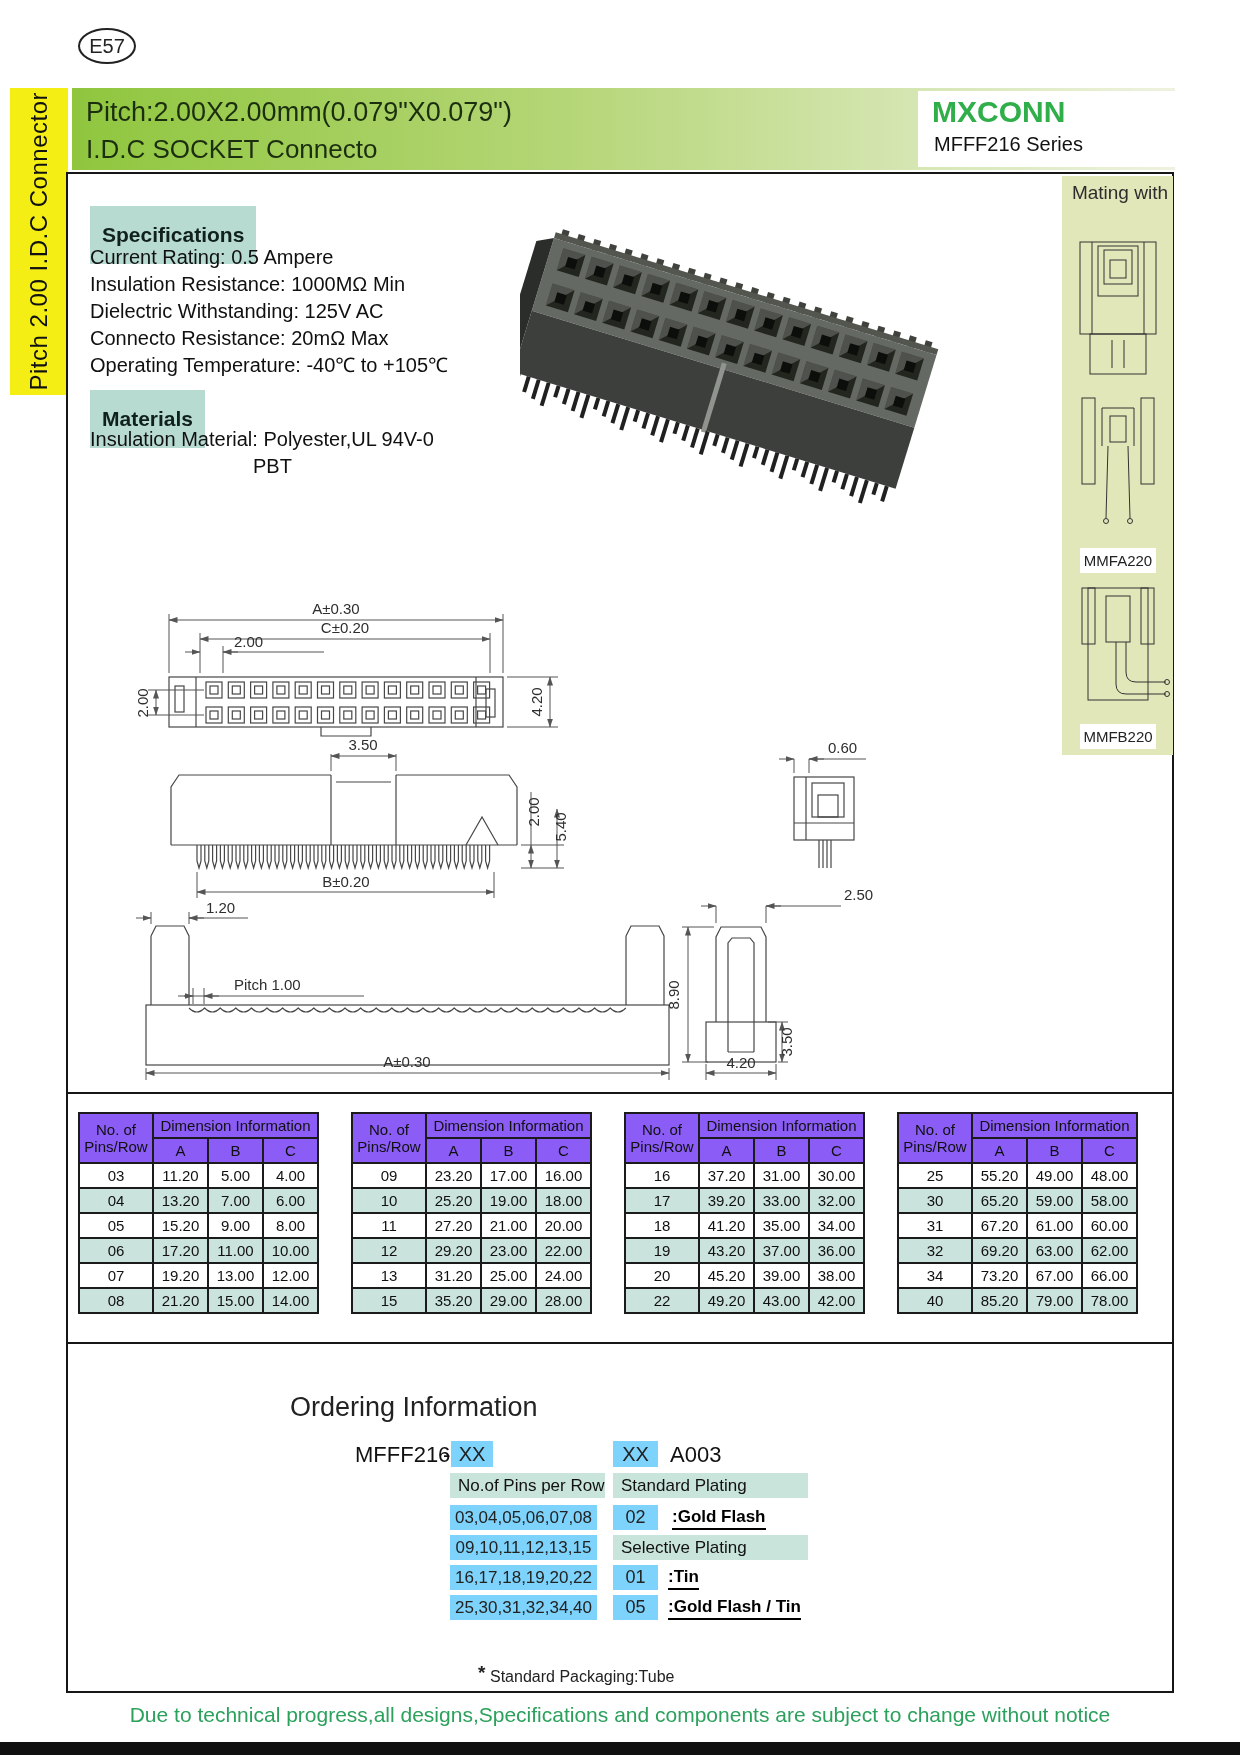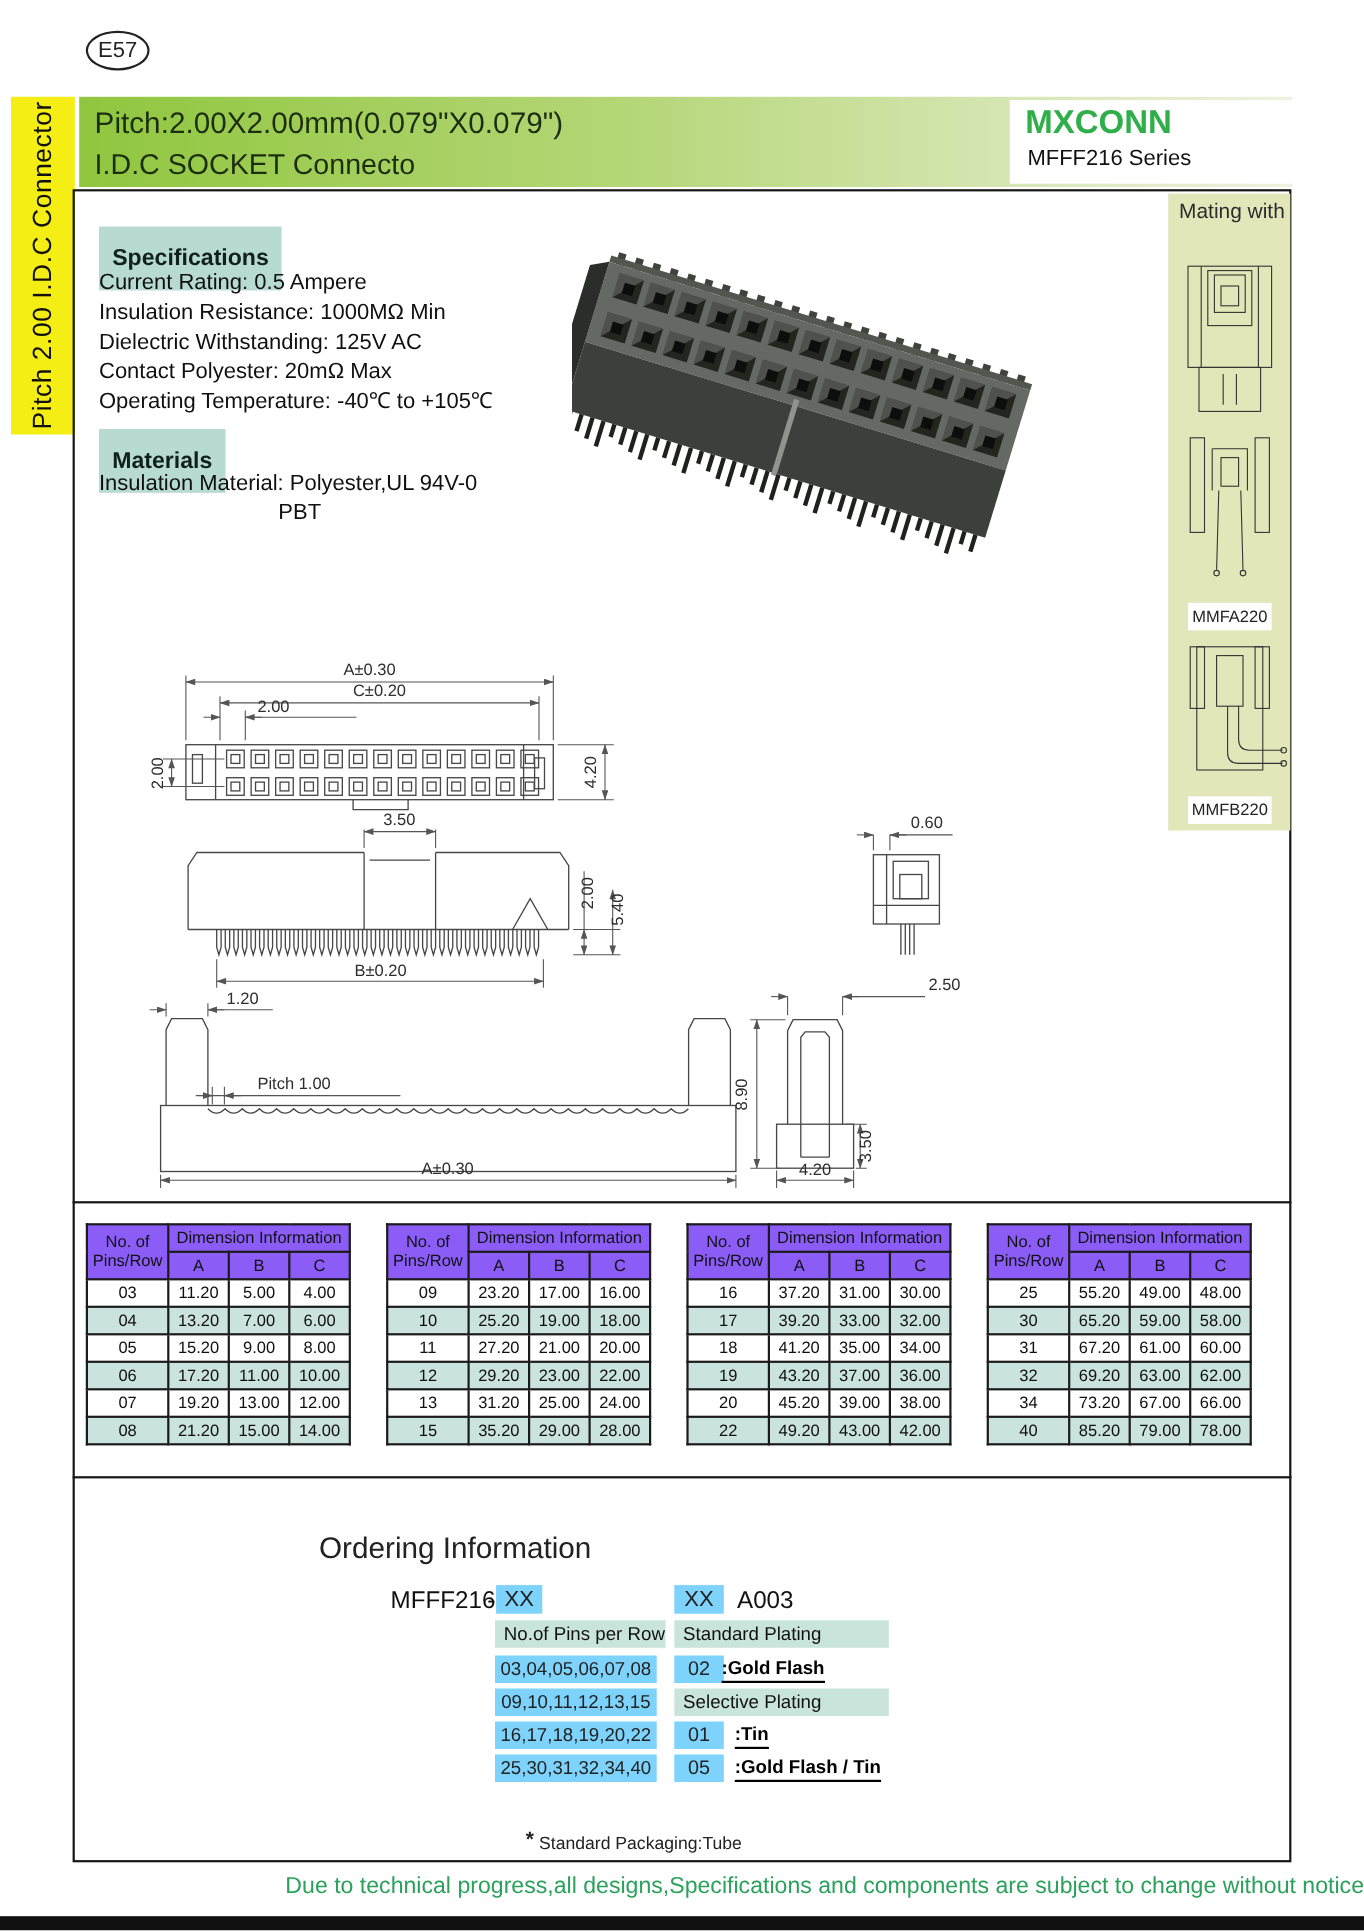--- a/index.html
+++ b/index.html
@@ -40,21 +40,21 @@
   
   .ord-title{left:290px;top:1392px;width:610px;text-align:left;font-size:27px;color:#222;}
   .ord-model{font-size:22px;color:#111;}
   .graybox{background:#7dd3fc;display:flex;align-items:center;justify-content:center;color:#222;}
   .tealbox{background:#c9e4db;display:flex;align-items:center;padding-left:8px;font-size:17px;color:#111;}
   .pinbox{left:450px;width:147px;height:25px;font-size:17px;}
   .codebox{left:613px;width:45px;height:25px;font-size:18px;}
   .plating-label{font-size:17px;font-weight:700;color:#000;border-bottom:2px solid #000;display:inline-block;line-height:22px;}
   .note{font-size:16px;color:#222;}
   
-  .footer{left:0;top:1703px;width:1240px;text-align:right;font-size:21px;font-weight:500;color:#2ba15c;}
+  .footer{left:0;top:1703px;width:1240px;text-align:center;font-size:21px;font-weight:500;color:#2ba15c;}
   .botbar{left:0;top:1742px;width:1240px;height:13px;background:#101010;}
   
   .lng *{stroke:#474747;stroke-width:1.2;fill:none;}
   .lng2 *{stroke:#333;stroke-width:1;fill:none;}
   .dimg line,.dimg path{stroke:#555;stroke-width:1;fill:none;}
   .dtx{font-size:15px;fill:#2e2e2e;stroke:none;font-family:"Liberation Sans",sans-serif;}
 </style>
 </head>
 <body>
 
@@ -76,21 +76,21 @@
 <div class="abs divider" style="top:1092px"></div>
 <div class="abs divider" style="top:1342px"></div>
 
 <div class="abs" style="left:90px;top:206px">
   <div class="secttitle">Specifications</div>
 </div>
 <div class="abs" style="left:90px;top:244px">
   <div class="specline">Current Rating: 0.5 Ampere</div>
   <div class="specline">Insulation Resistance: 1000MΩ Min</div>
   <div class="specline">Dielectric Withstanding: 125V AC</div>
-  <div class="specline">Contact  Polyester: 20mΩ Max</div>
+  <div class="specline">Connecto  Resistance: 20mΩ Max</div>
   <div class="specline">Operating Temperature: -40℃ to +105℃</div>
 </div>
 <div class="abs" style="left:90px;top:390px">
   <div class="secttitle">Materials</div>
 </div>
 <div class="abs" style="left:90px;top:426px">
   <div class="specline">Insulation Material: Polyester,UL 94V-0</div>
   <div class="specline" style="padding-left:163px">PBT</div>
 </div>
 
@@ -678,21 +678,21 @@
 <div class="abs ord-model" style="left:670px;top:1442px">A003</div>
 
 <div class="abs tealbox pinbox" style="top:1473px">No.of Pins per Row</div>
 <div class="abs graybox pinbox" style="top:1505px">03,04,05,06,07,08</div>
 <div class="abs graybox pinbox" style="top:1535px">09,10,11,12,13,15</div>
 <div class="abs graybox pinbox" style="top:1565px">16,17,18,19,20,22</div>
 <div class="abs graybox pinbox" style="top:1595px">25,30,31,32,34,40</div>
 
 <div class="abs tealbox" style="left:613px;top:1473px;width:187px;height:25px">Standard Plating</div>
 <div class="abs graybox codebox" style="top:1505px">02</div>
-<div class="abs" style="left:656px;top:1506px"><span class="plating-label">:Gold Flash</span></div>
+<div class="abs" style="left:672px;top:1506px"><span class="plating-label">:Gold Flash</span></div>
 <div class="abs tealbox" style="left:613px;top:1535px;width:187px;height:25px">Selective Plating</div>
 <div class="abs graybox codebox" style="top:1565px">01</div>
 <div class="abs" style="left:668px;top:1566px"><span class="plating-label">:Tin</span></div>
 <div class="abs graybox codebox" style="top:1595px">05</div>
 <div class="abs" style="left:668px;top:1596px"><span class="plating-label">:Gold Flash / Tin</span></div>
 
 <div class="abs note" style="left:478px;top:1662px;font-weight:bold;font-size:19px">*</div>
 <div class="abs note" style="left:490px;top:1668px">Standard Packaging:Tube</div>
 
 <div class="abs footer">Due to technical progress,all designs,Specifications and components are subject to change without notice</div>

